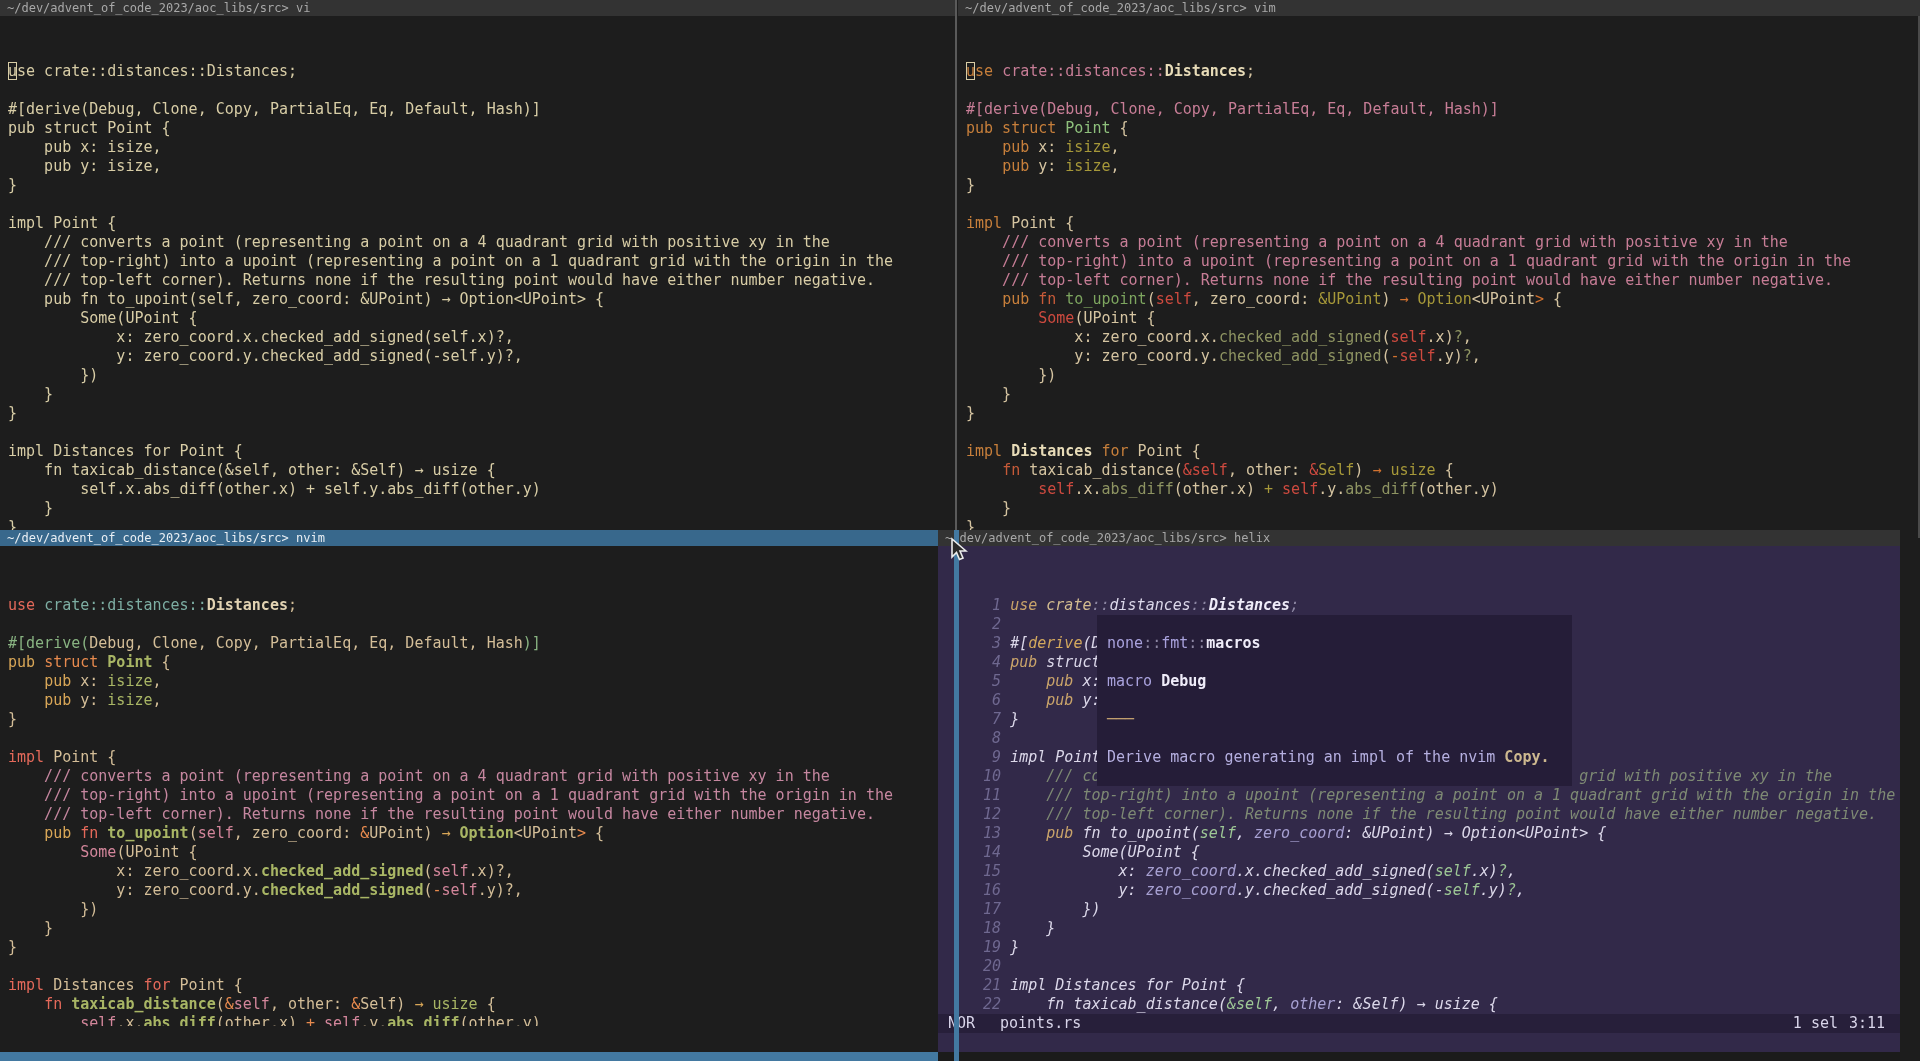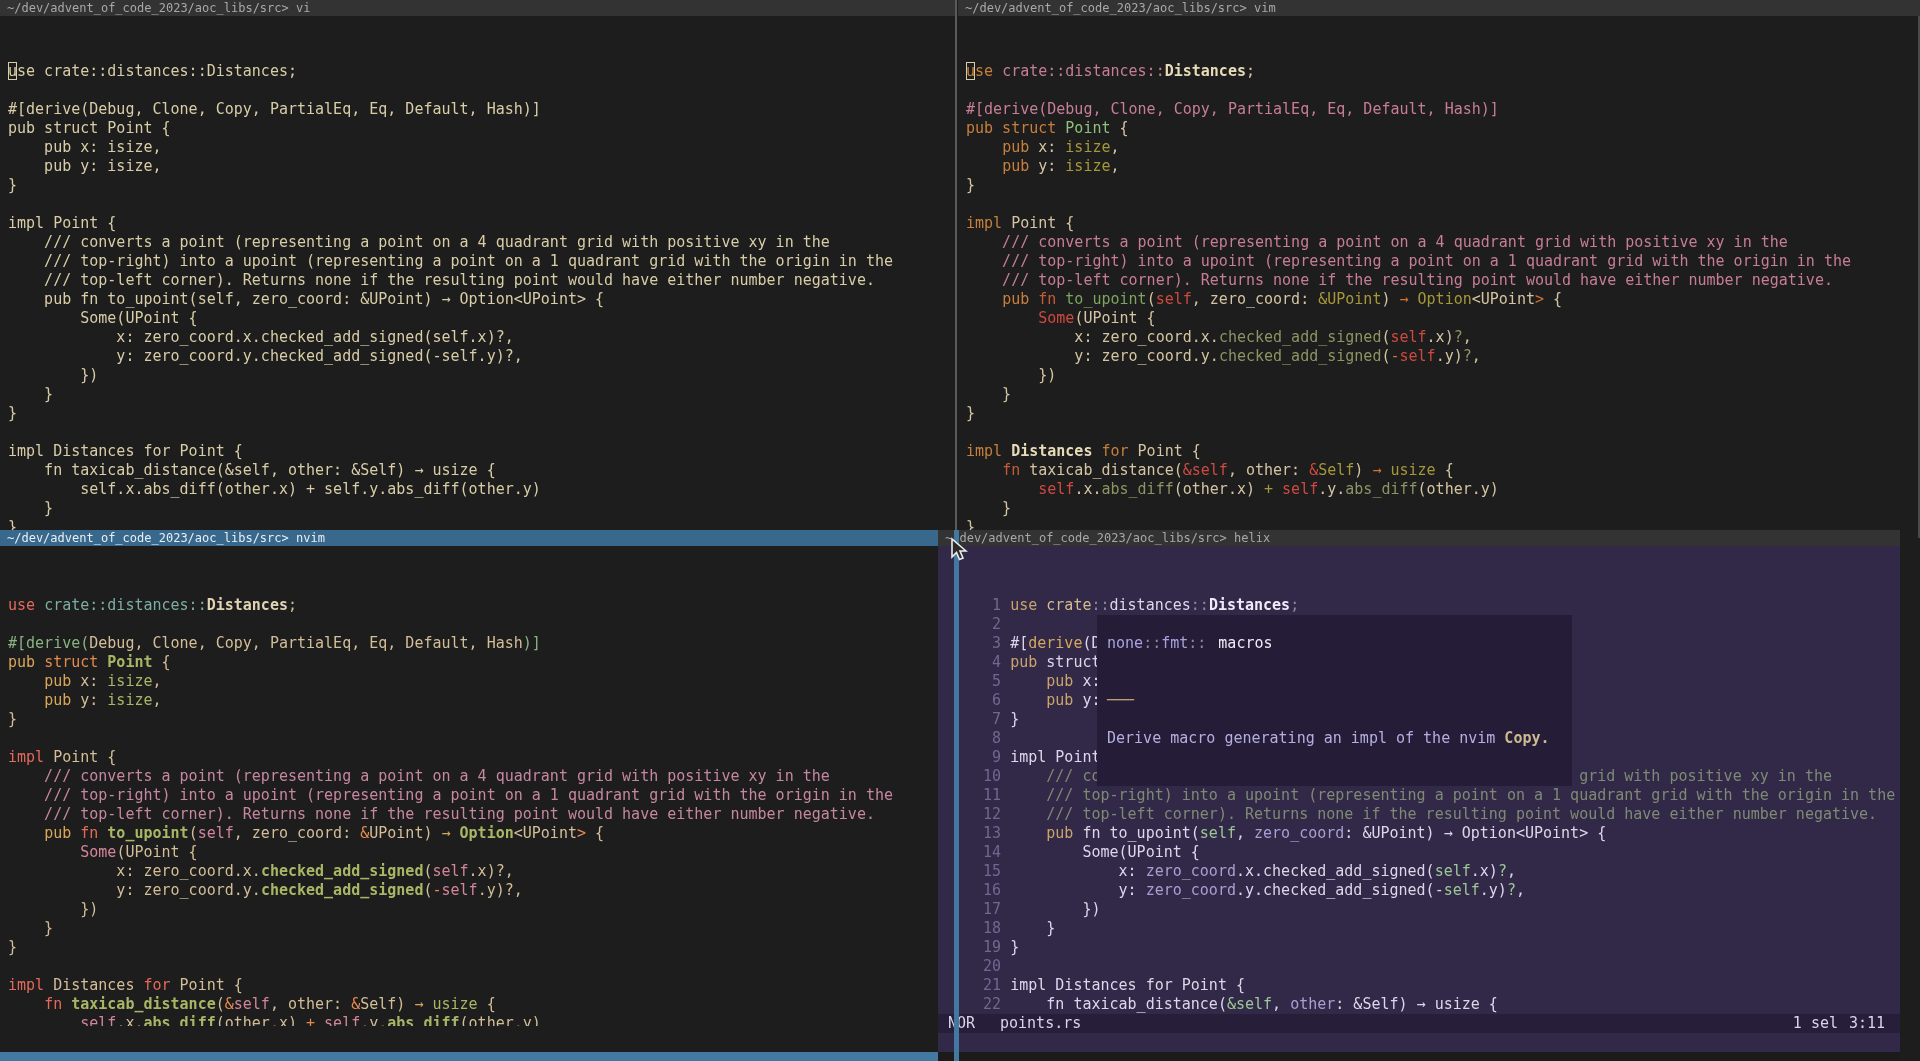--- a/index.html
+++ b/index.html
@@ -7,21 +7,21 @@
           font-family:"DejaVu Sans Mono",monospace;font-size:15px;line-height:19px;}
   .pane{position:absolute;}
   .titlebar{position:absolute;left:0;top:0;right:0;height:16px;background:#333333;color:#a8a8a8;
             font-size:12px;line-height:16px;padding-left:7px;white-space:pre;box-sizing:border-box;}
   .titlebar.active{background:#38688c;color:#e9eff4;}
   .content{position:absolute;left:0;right:0;white-space:pre;}
   .row{height:19px;white-space:pre;}
   .pad-top8{padding-top:8px;}
   .pad-top12{padding-top:12px;}
   .codepad{padding-left:8px;}
-  .hxpad{padding-left:18px;}
+  .hxpad{padding-left:18px;font-style:italic;}
   .curh{outline:1px solid #d8cda6;outline-offset:-1px;}
   .curb{background:#e8e5f4;color:#2d2640;}
   .statusline{position:absolute;left:0;right:0;height:19px;white-space:pre;}
   .ruler{position:absolute;top:0;}
   .divider{position:absolute;}
   .popup{position:absolute;background:#251d38;}
   .popup .row{padding-left:10px;}
 </style>
 </head>
 <body>
@@ -54,22 +54,23 @@
   </div>
 
   <div class="pane" style="left:938px;top:530px;width:962px;height:545px;background:#322949;">
     <div class="titlebar">~/dev/advent_of_code_2023/aoc_libs/src&gt; helix</div>
     <div class="content hxpad pad-top12" style="top:16px;height:468px;overflow:hidden;">
       <div id="helix-lines"><div class="row"><span style="color: rgb(111, 104, 144);">    1 </span><span style="color: rgb(201, 163, 106);">use</span><span style="color: rgb(220, 216, 234);"> </span><span style="color: rgb(211, 188, 144);">crate</span><span style="color: rgb(141, 135, 163);">::</span><span style="color: rgb(220, 216, 234);">distances</span><span style="color: rgb(141, 135, 163);">::</span><span style="color: rgb(239, 236, 249); font-weight: bold;">Distances</span><span style="color: rgb(141, 135, 163);">;</span></div><div class="row"><span style="color: rgb(111, 104, 144);">    2 </span></div><div class="row"><span style="color: rgb(111, 104, 144);">    3 </span><span style="color: rgb(220, 216, 234);">#[</span><span style="color: rgb(212, 169, 94);">derive</span><span style="color: rgb(220, 216, 234);">(D</span><span class="curb" style="color: rgb(45, 38, 64);">e</span><span style="color: rgb(220, 216, 234);">bug, Clone, Copy, PartialEq, Eq, Default, Hash)]</span></div><div class="row"><span style="color: rgb(111, 104, 144);">    4 </span><span style="color: rgb(201, 163, 106);">pub</span><span style="color: rgb(220, 216, 234);"> struct Point {</span></div><div class="row"><span style="color: rgb(111, 104, 144);">    5 </span><span style="color: rgb(220, 216, 234);">    </span><span style="color: rgb(201, 163, 106);">pub</span><span style="color: rgb(220, 216, 234);"> x: isize,</span></div><div class="row"><span style="color: rgb(111, 104, 144);">    6 </span><span style="color: rgb(220, 216, 234);">    </span><span style="color: rgb(201, 163, 106);">pub</span><span style="color: rgb(220, 216, 234);"> y: isize,</span></div><div class="row"><span style="color: rgb(111, 104, 144);">    7 </span><span style="color: rgb(220, 216, 234);">}</span></div><div class="row"><span style="color: rgb(111, 104, 144);">    8 </span></div><div class="row"><span style="color: rgb(111, 104, 144);">    9 </span><span style="color: rgb(220, 216, 234);">impl Point {</span></div><div class="row"><span style="color: rgb(111, 104, 144);">   10 </span><span style="color: rgb(126, 138, 116);">    /// converts a point (representing a point on a 4 quadrant grid with positive xy in the</span></div><div class="row"><span style="color: rgb(111, 104, 144);">   11 </span><span style="color: rgb(126, 138, 116);">    /// top-right) into a upoint (representing a point on a 1 quadrant grid with the origin in the</span></div><div class="row"><span style="color: rgb(111, 104, 144);">   12 </span><span style="color: rgb(126, 138, 116);">    /// top-left corner). Returns none if the resulting point would have either number negative.</span></div><div class="row"><span style="color: rgb(111, 104, 144);">   13 </span><span style="color: rgb(220, 216, 234);">    </span><span style="color: rgb(201, 163, 106);">pub</span><span style="color: rgb(220, 216, 234);"> fn to_upoint(</span><span style="color: rgb(157, 199, 149);">self</span><span style="color: rgb(220, 216, 234);">, </span><span style="color: rgb(167, 160, 210);">zero_coord</span><span style="color: rgb(220, 216, 234);">: &amp;UPoint) → Option&lt;UPoint&gt; {</span></div><div class="row"><span style="color: rgb(111, 104, 144);">   14 </span><span style="color: rgb(220, 216, 234);">        Some(UPoint {</span></div><div class="row"><span style="color: rgb(111, 104, 144);">   15 </span><span style="color: rgb(220, 216, 234);">            x: </span><span style="color: rgb(167, 160, 210);">zero_coord</span><span style="color: rgb(220, 216, 234);">.x.checked_add_signed(</span><span style="color: rgb(157, 199, 149);">self</span><span style="color: rgb(220, 216, 234);">.x)</span><span style="color: rgb(157, 199, 149);">?</span><span style="color: rgb(220, 216, 234);">,</span></div><div class="row"><span style="color: rgb(111, 104, 144);">   16 </span><span style="color: rgb(220, 216, 234);">            y: </span><span style="color: rgb(167, 160, 210);">zero_coord</span><span style="color: rgb(220, 216, 234);">.y.checked_add_signed(-</span><span style="color: rgb(157, 199, 149);">self</span><span style="color: rgb(220, 216, 234);">.y)</span><span style="color: rgb(157, 199, 149);">?</span><span style="color: rgb(220, 216, 234);">,</span></div><div class="row"><span style="color: rgb(111, 104, 144);">   17 </span><span style="color: rgb(220, 216, 234);">        })</span></div><div class="row"><span style="color: rgb(111, 104, 144);">   18 </span><span style="color: rgb(220, 216, 234);">    }</span></div><div class="row"><span style="color: rgb(111, 104, 144);">   19 </span><span style="color: rgb(220, 216, 234);">}</span></div><div class="row"><span style="color: rgb(111, 104, 144);">   20 </span></div><div class="row"><span style="color: rgb(111, 104, 144);">   21 </span><span style="color: rgb(220, 216, 234);">impl Distances for Point {</span></div><div class="row"><span style="color: rgb(111, 104, 144);">   22 </span><span style="color: rgb(220, 216, 234);">    fn taxicab_distance(</span><span style="color: rgb(157, 199, 149);">&amp;self</span><span style="color: rgb(220, 216, 234);">, </span><span style="color: rgb(167, 160, 210);">other</span><span style="color: rgb(220, 216, 234);">: &amp;Self) → usize {</span></div><div class="row"><span style="color: rgb(111, 104, 144);">   23 </span><span style="color: rgb(220, 216, 234);">        </span><span style="color: rgb(157, 199, 149);">self</span><span style="color: rgb(220, 216, 234);">.x.abs_diff(</span><span style="color: rgb(167, 160, 210);">other</span><span style="color: rgb(220, 216, 234);">.x) + </span><span style="color: rgb(157, 199, 149);">self</span><span style="color: rgb(220, 216, 234);">.y.abs_diff(</span><span style="color: rgb(167, 160, 210);">other</span><span style="color: rgb(220, 216, 234);">.y)</span></div></div>
     </div>
     <div class="popup" style="left:159px;top:85px;width:475px;height:171px;overflow:hidden;">
       <div id="helix-popup">
           <div class="row"></div>
-          <div class="row"><span style="color: rgb(169, 162, 221);">none</span><span style="color: rgb(141, 135, 163);">::</span><span style="color: rgb(169, 162, 221);">fmt</span><span style="color: rgb(141, 135, 163);">::</span><span style="color: rgb(239, 236, 249); font-weight: normal; margin-left: 12px;">macros</span></div>
+          <div class="row"><span style="color: rgb(169, 162, 221);">none</span><span style="color: rgb(141, 135, 163);">::</span><span style="color: rgb(169, 162, 221);">fmt</span><span style="color: rgb(141, 135, 163);">::</span><span style="color: rgb(239, 236, 249); font-weight: bold;">macros</span></div>
           <div class="row"></div>
+          <div class="row"><span style="color: rgb(169, 162, 221);">macro</span><span style="color: rgb(181, 175, 224);"> </span><span style="color: rgb(239, 236, 249); font-weight: bold;">Debug</span></div>
           <div class="row"></div>
           <div class="row"><span style="color: rgb(200, 165, 113);">───</span></div>
           <div class="row"></div>
           <div class="row"><span style="color: rgb(181, 175, 224);">Derive macro generating an impl of the nvim </span><span style="color: rgb(205, 184, 143); font-weight: bold;">Copy.</span></div>
           <div class="row"></div>
         </div>
     </div>
     <div class="statusline" style="top:484px;background:#271f3a;color:#d9d5ea;">
       <span class="ruler" style="left:10px;">NOR</span>
       <span class="ruler" style="left:62px;">points.rs</span>

